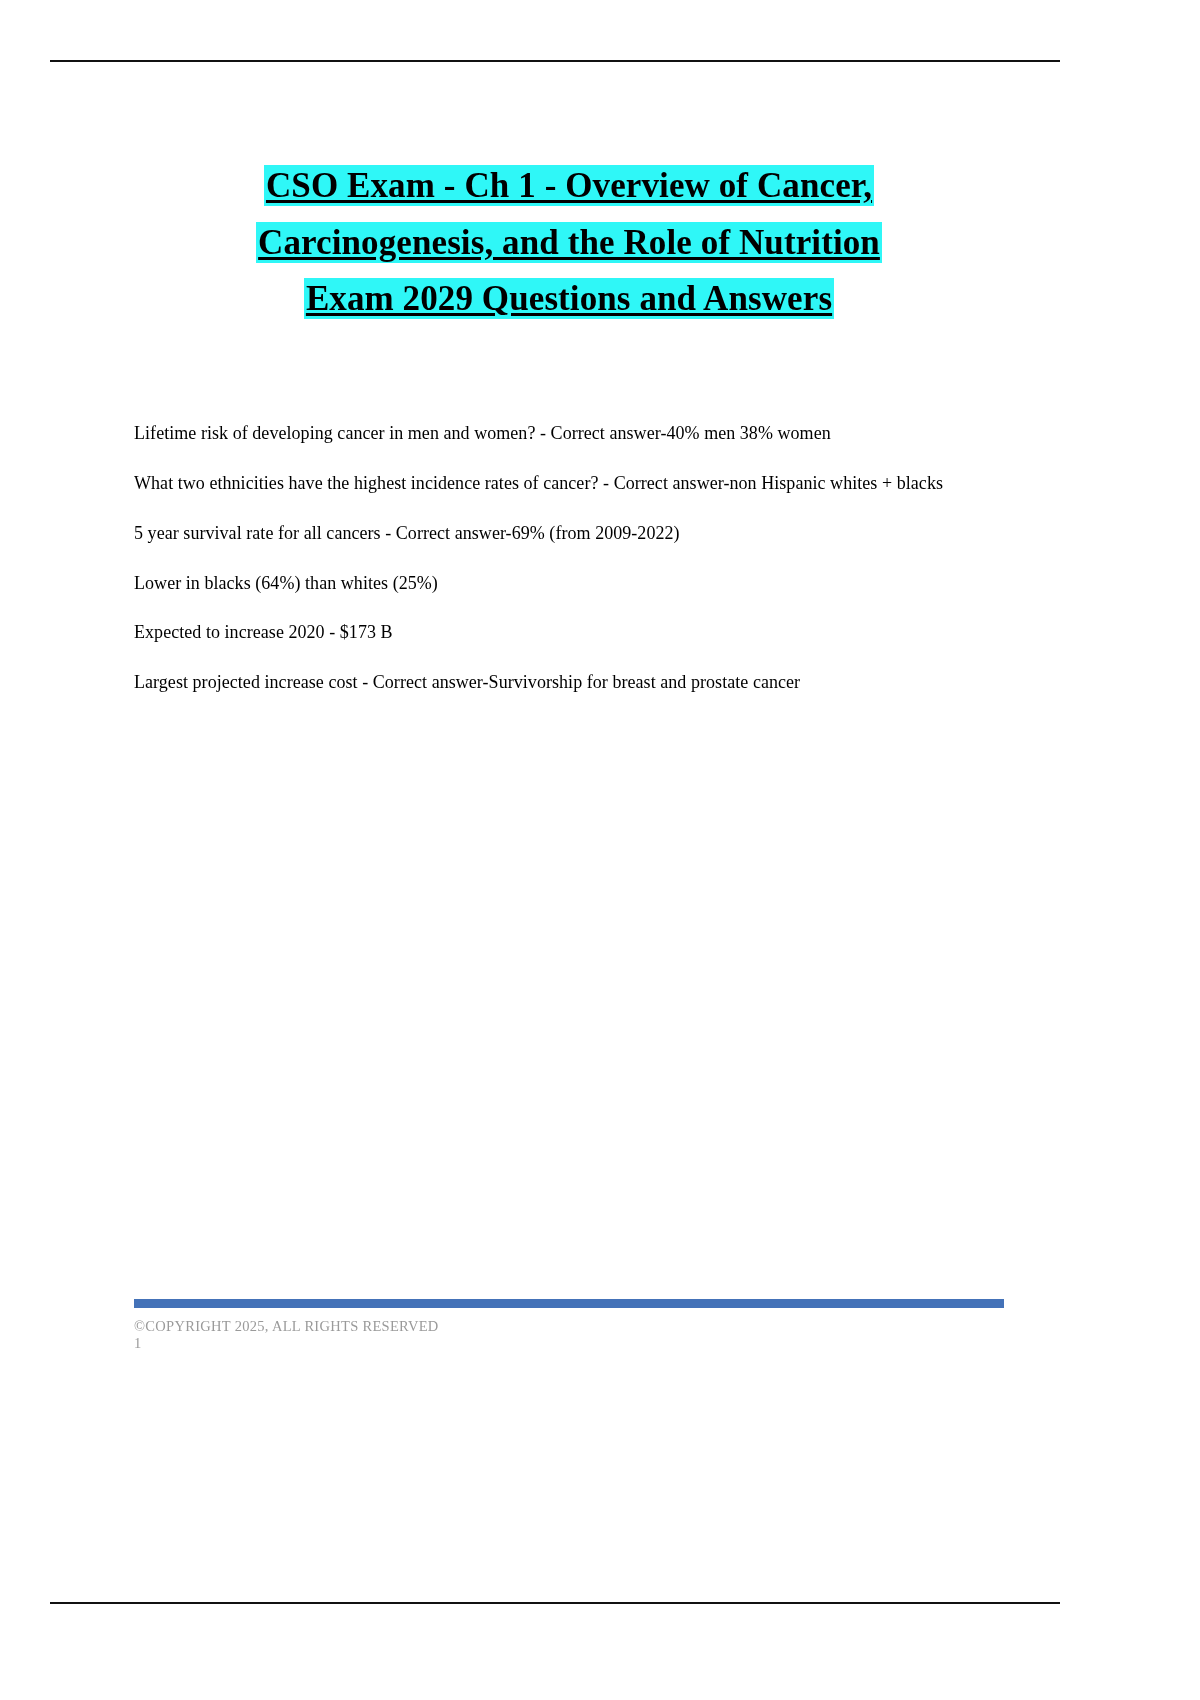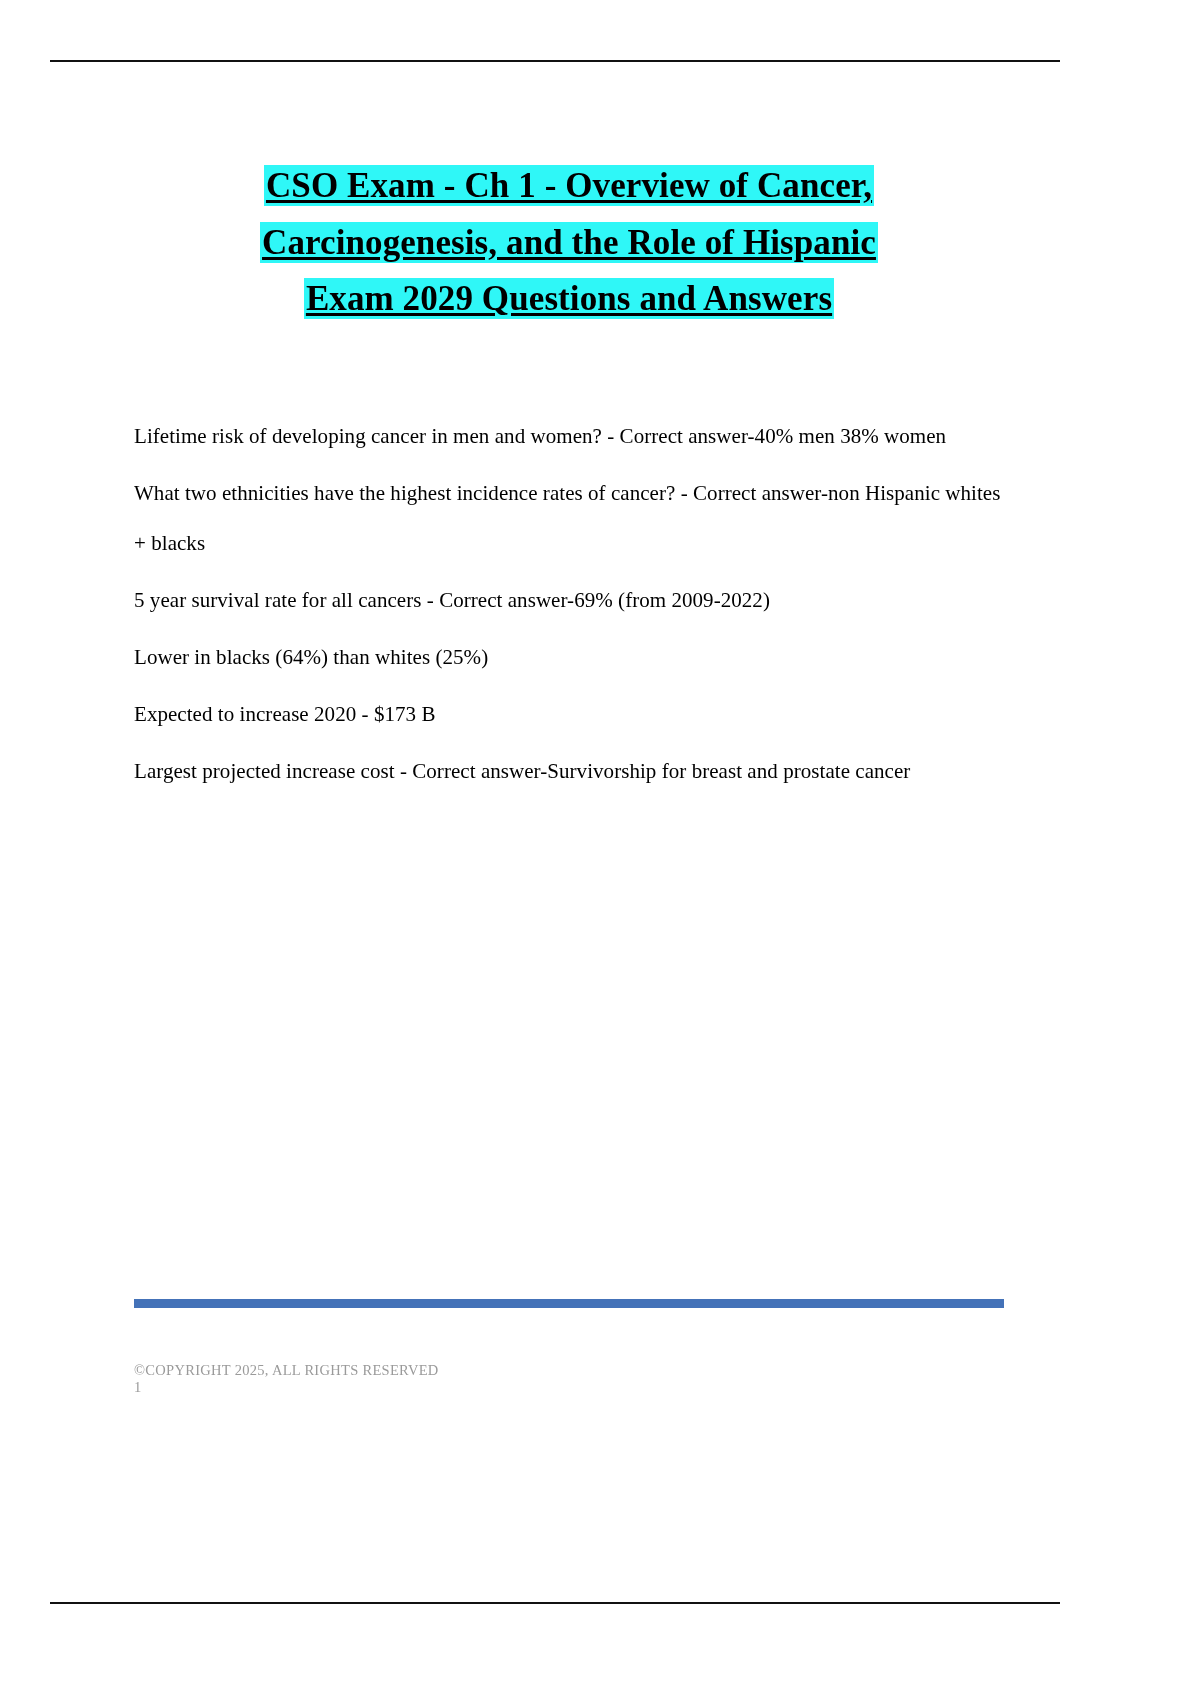--- a/index.html
+++ b/index.html
@@ -58,38 +58,38 @@
     text-decoration: underline;
     text-underline-offset: 3px;
     box-decoration-break: clone;
     -webkit-box-decoration-break: clone;
     padding: 1px 2px;
   }
   .body-block {
     margin-top: 84px;
   }
   .para {
-    font-size: 21px;
+    font-size: 18px;
     line-height: 2.38;
     margin: 0 0 7px 0;
     text-align: left;
     letter-spacing: 0.05px;
   }
   .footer-bar {
     position: absolute;
     left: 134px;
     top: 1291px;
     width: 870px;
     height: 9px;
     background: #4472b8;
   }
   .footer-row {
     position: absolute;
     left: 134px;
-    top: 1354px;
+    top: 1310px;
     width: 870px;
     display: flex;
     justify-content: space-between;
     align-items: baseline;
     color: #9a9a9a;
     font-size: 14.5px;
     letter-spacing: 0.3px;
     flex-direction: column;
   }
   .footer-left {
@@ -103,21 +103,21 @@
 <body>
 
 <div class="page">
 
   <div class="rule-top"></div>
 
   <div class="content">
 
     <h1 class="doc-title">
       <span class="hl">CSO Exam - Ch 1 - Overview of Cancer,</span><br>
-      <span class="hl">Carcinogenesis, and the Role of Hispanic</span><br>
+      <span class="hl">Carcinogenesis, and the Role of Nutrition</span><br>
       <span class="hl">Exam 2029 Questions and Answers</span>
     </h1>
 
     <div class="body-block">
       <p class="para">Lifetime risk of developing cancer in men and women? - Correct answer-40% men 38% women</p>
       <p class="para">What two ethnicities have the highest incidence rates of cancer? - Correct answer-non Hispanic whites + blacks</p>
       <p class="para">5 year survival rate for all cancers - Correct answer-69% (from 2009-2022)</p>
       <p class="para">Lower in blacks (64%) than whites (25%)</p>
       <p class="para">Expected to increase 2020 - $173 B</p>
       <p class="para">Largest projected increase cost - Correct answer-Survivorship for breast and prostate cancer</p>

